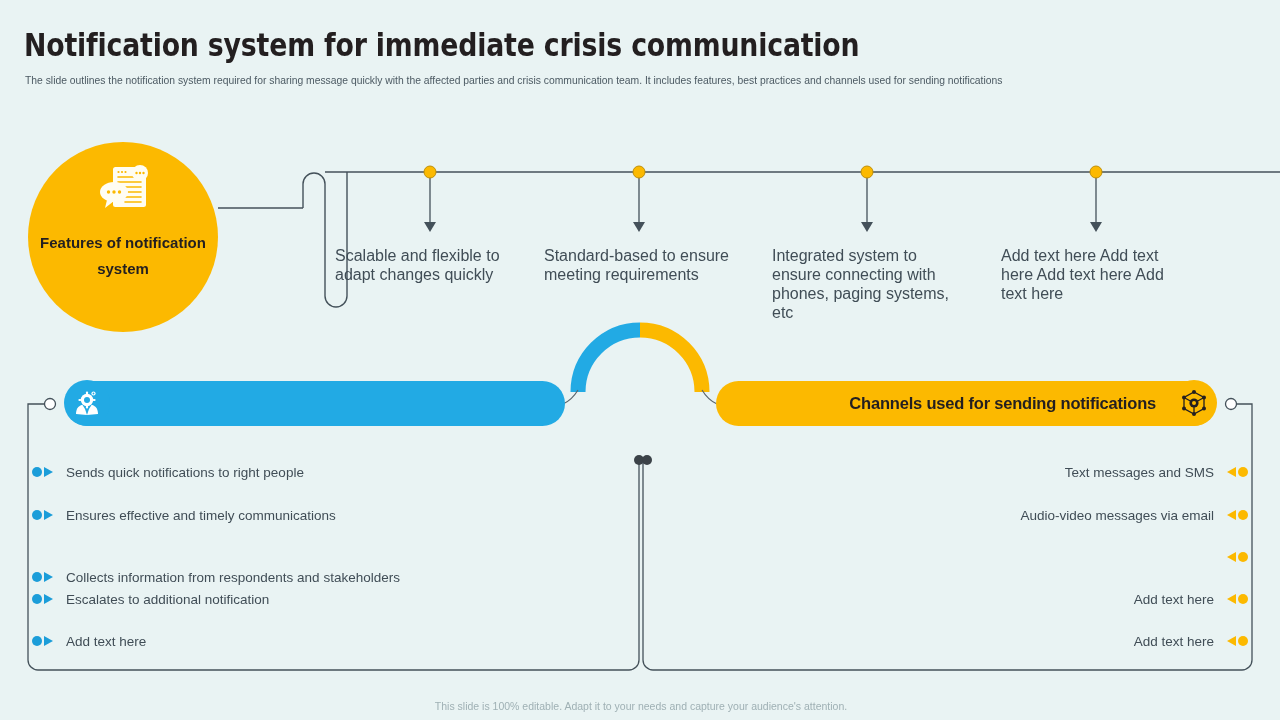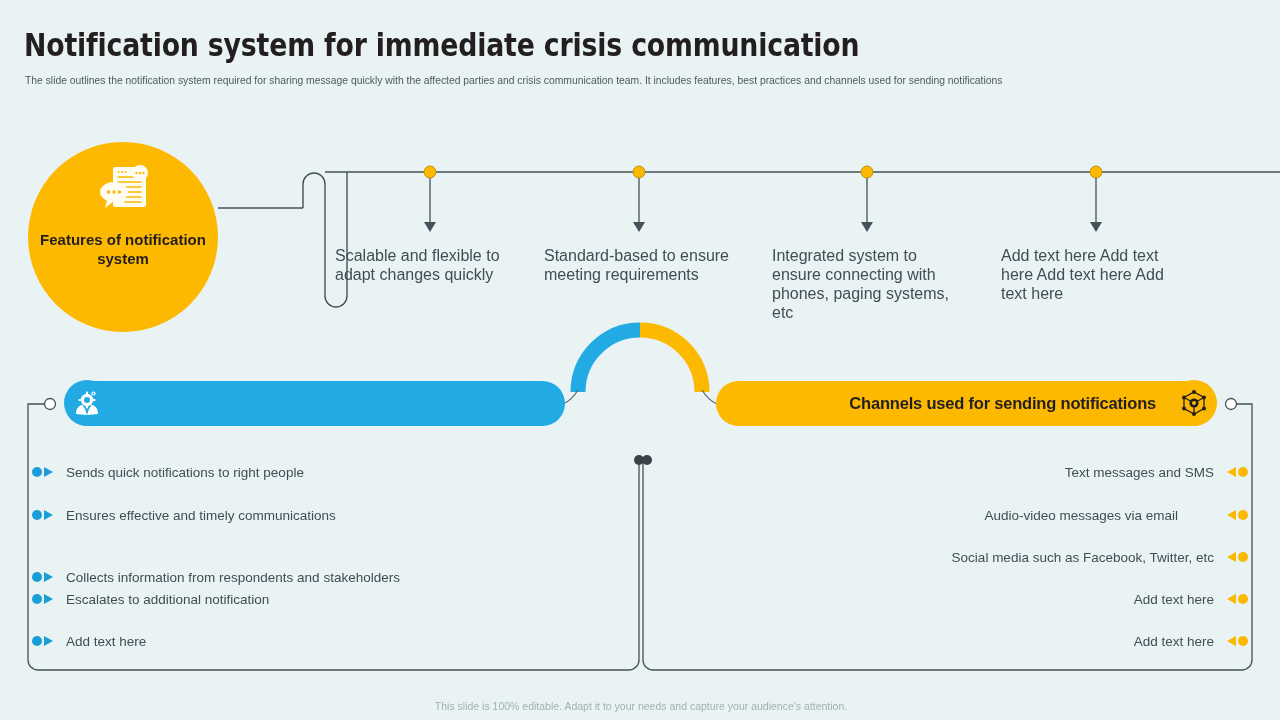--- a/index.html
+++ b/index.html
@@ -46,21 +46,21 @@
     width:190px; height:190px; border-radius:50%;
     background:#fcb900;
     display:flex; flex-direction:column;
     align-items:center; justify-content:flex-start;
     padding-top:22px;
   }
   #features-circle .circ-icon { width:56px; height:52px; }
   #features-circle .circ-label {
     margin-top:14px;
     text-align:center;
-    font-size:15px; font-weight:700; line-height:19px;
+    font-size:15px; font-weight:700; line-height:26px;
     color:#231f20;
   }
 
   
   #wire-layer { position:absolute; left:0; top:0; width:1280px; height:720px; pointer-events:none; }
 
   
   .tl-item {
     position:absolute;
     text-align:left;
@@ -299,33 +299,32 @@
   <span class="btext">Add text here</span>
 </div>
 
 <div class="bullet right" style="top:463px;">
   <span class="bmark">
       <i class="dot"></i>
       <i class="tri"></i>
     </span>
   <span class="btext">Text messages and SMS</span>
 </div>
-<div class="bullet right" style="top:506px;gap:36px;">
+<div class="bullet right" style="top:506px;">
   <span class="bmark">
       <i class="dot"></i>
       <i class="tri"></i>
     </span>
   <span class="btext">Audio-video messages via email</span>
 </div>
 <div class="bullet right" style="top:548px;">
   <span class="bmark">
       <i class="dot"></i>
       <i class="tri"></i>
     </span>
-  <span class="btext">Social media such as Facebook, Twitter, etc</span>
 </div>
 <div class="bullet right" style="top:590px;">
   <span class="bmark">
       <i class="dot"></i>
       <i class="tri"></i>
     </span>
   <span class="btext">Add text here</span>
 </div>
 <div class="bullet right" style="top:632px;">
   <span class="bmark">

